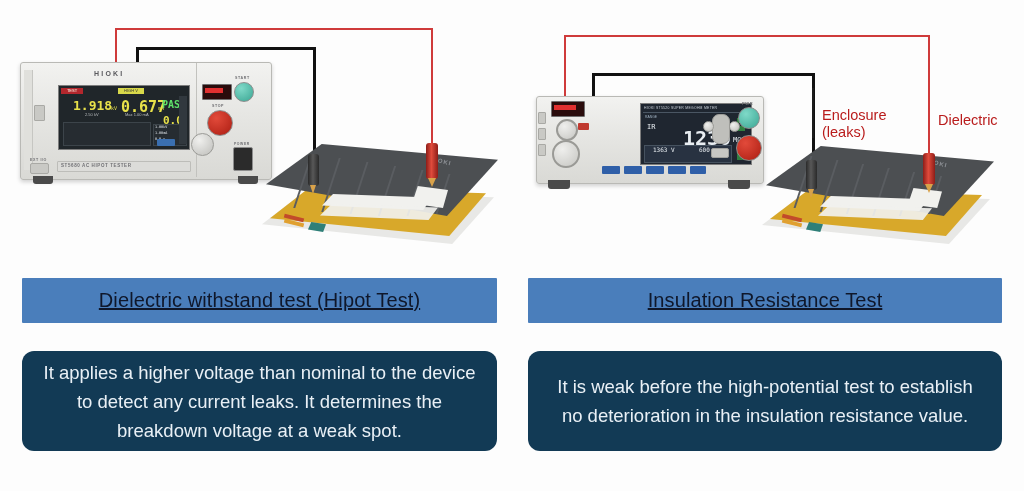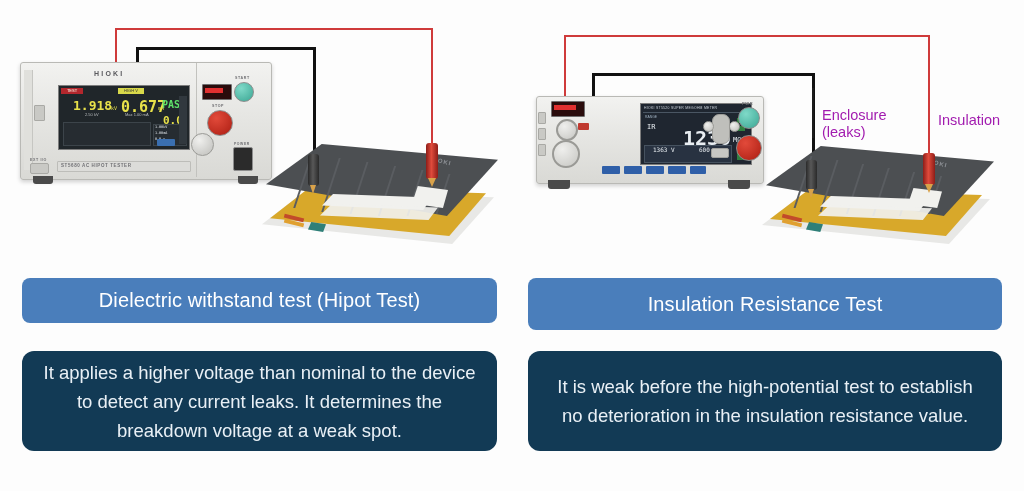--- a/index.html
+++ b/index.html
@@ -56,26 +56,26 @@
 
   
   .probe-body{position:absolute;border-radius:3px;}
   .probe-black{background:linear-gradient(90deg,#2a2a2a,#585858 45%,#2a2a2a);}
   .probe-red{background:linear-gradient(90deg,#8d1d18,#e04b3c 45%,#8d1d18);}
   .probe-tip{position:absolute;width:0;height:0;}
 
   
   .callout-line{position:absolute;background:#1b1b1b;}
   .callout-line-red{position:absolute;background:#cf3b3b;}
-  .callout-label{position:absolute;font-size:14.5px;color:#a21caf;line-height:17px;}
-
-  
-  .banner{position:absolute;background:#4a7ebb;border-radius:8px;
+  .callout-label{position:absolute;font-size:14.5px;color:#b91c1c;line-height:17px;}
+
+  
+  .banner{position:absolute;background:#4a7ebb;border-radius:1px;
           display:flex;align-items:center;justify-content:center;
-          color:#ffffff;font-size:20px;letter-spacing:.1px;}
+          color:#0f172a;font-size:20px;letter-spacing:.1px;text-decoration:underline;}
   .bodybox{position:absolute;background:#123a55;border-radius:12px;
            display:flex;align-items:center;justify-content:center;
            color:#e9f0f6;font-size:18.5px;line-height:29px;text-align:center;
            padding:10px 18px;box-sizing:border-box;}
 
   
   .watermark{position:absolute;color:rgba(120,130,140,.30);font-size:21px;
              letter-spacing:6px;white-space:nowrap;font-weight:bold;}
   .watermark2{position:absolute;color:rgba(150,160,168,.45);font-size:17px;
               letter-spacing:5px;white-space:nowrap;}
@@ -279,20 +279,20 @@
     <div class="probe-tip" style="left:808px;top:189px;border-left:3.5px solid transparent;border-right:3.5px solid transparent;border-top:9px solid #d9a24a;"></div>
 
     <div class="probe-body probe-red" style="left:923px;top:153px;width:12px;height:32px;"></div>
     <div class="probe-tip" style="left:925px;top:184px;border-left:4px solid transparent;border-right:4px solid transparent;border-top:9px solid #d9a24a;"></div>
 
     <div class="callout-line" style="left:812px;top:88px;width:2px;height:50px;"></div>
     <div class="callout-label" style="left:822px;top:107px;">Enclosure</div>
     <div class="callout-label" style="left:822px;top:124px;">(leaks)</div>
 
     <div class="callout-line-red" style="left:928px;top:88px;width:2px;height:58px;"></div>
-    <div class="callout-label" style="left:938px;top:112px;">Insulation</div>
-
-    <div class="banner" style="left:528px;top:278px;width:474px;height:52px;text-align:center;">Insulation Resistance Test</div>
+    <div class="callout-label" style="left:938px;top:112px;">Dielectric</div>
+
+    <div class="banner" style="left:528px;top:278px;width:474px;height:45px;text-align:center;">Insulation Resistance Test</div>
     <div class="bodybox" style="left:528px;top:351px;width:474px;height:100px;">It is weak before the high-potential test to establish no deterioration in the insulation resistance value.</div>
   </div>
 
 
 </div>
 
 </body></html>

